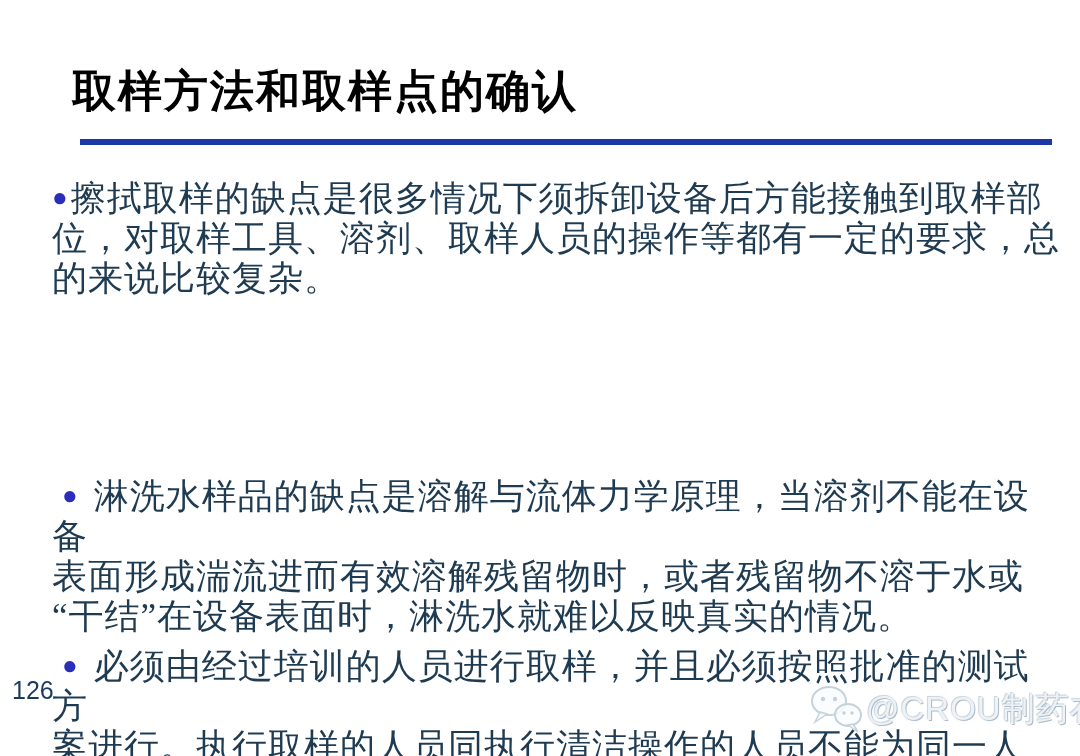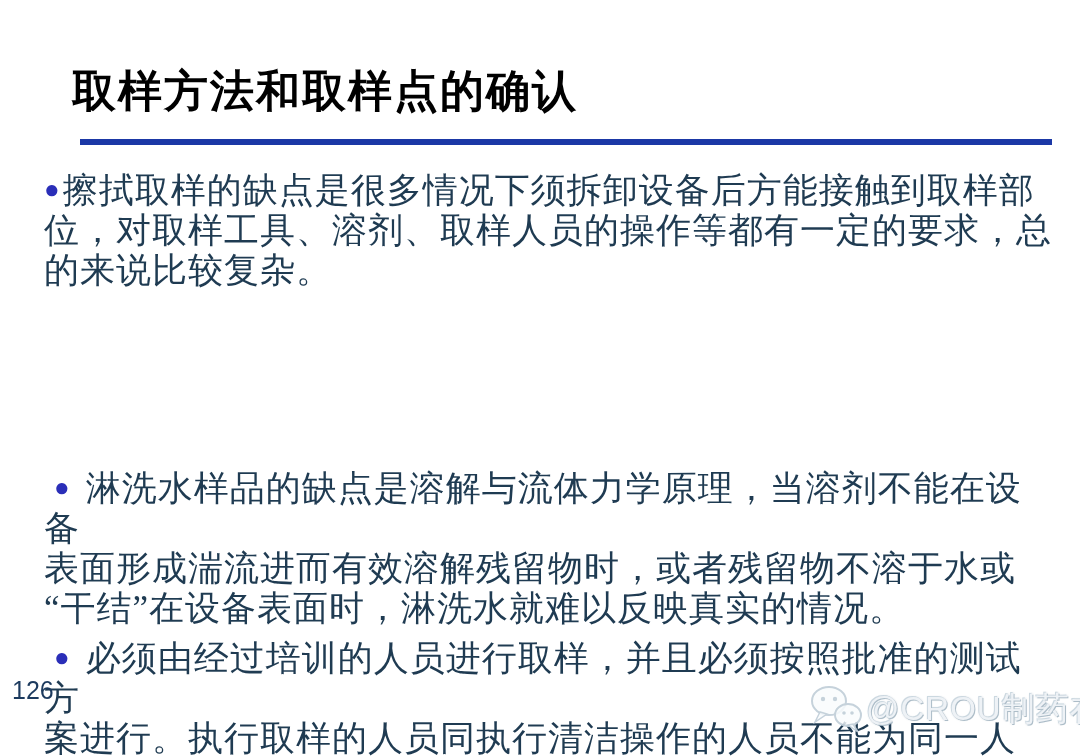--- a/index.html
+++ b/index.html
@@ -32,21 +32,21 @@
     left: 80px;
     top: 139px;
     width: 972px;
     height: 6px;
     background: #1b38a6;
   }
   .bullet {
     position: absolute;
     left: 44px;
     width: 1010px;
-    margin: 0;
+    margin: 8px;
     font-size: 35px;
     line-height: 40px;
     letter-spacing: 1px;
     color: #1f3b52;
   }
   .bullet-p1 { top: 170px; }
   .bullet-p2 { top: 311px; }
   .bullet-p3 { top: 468px; }
   .bullet-p4 { top: 638px; }
   .marker {

